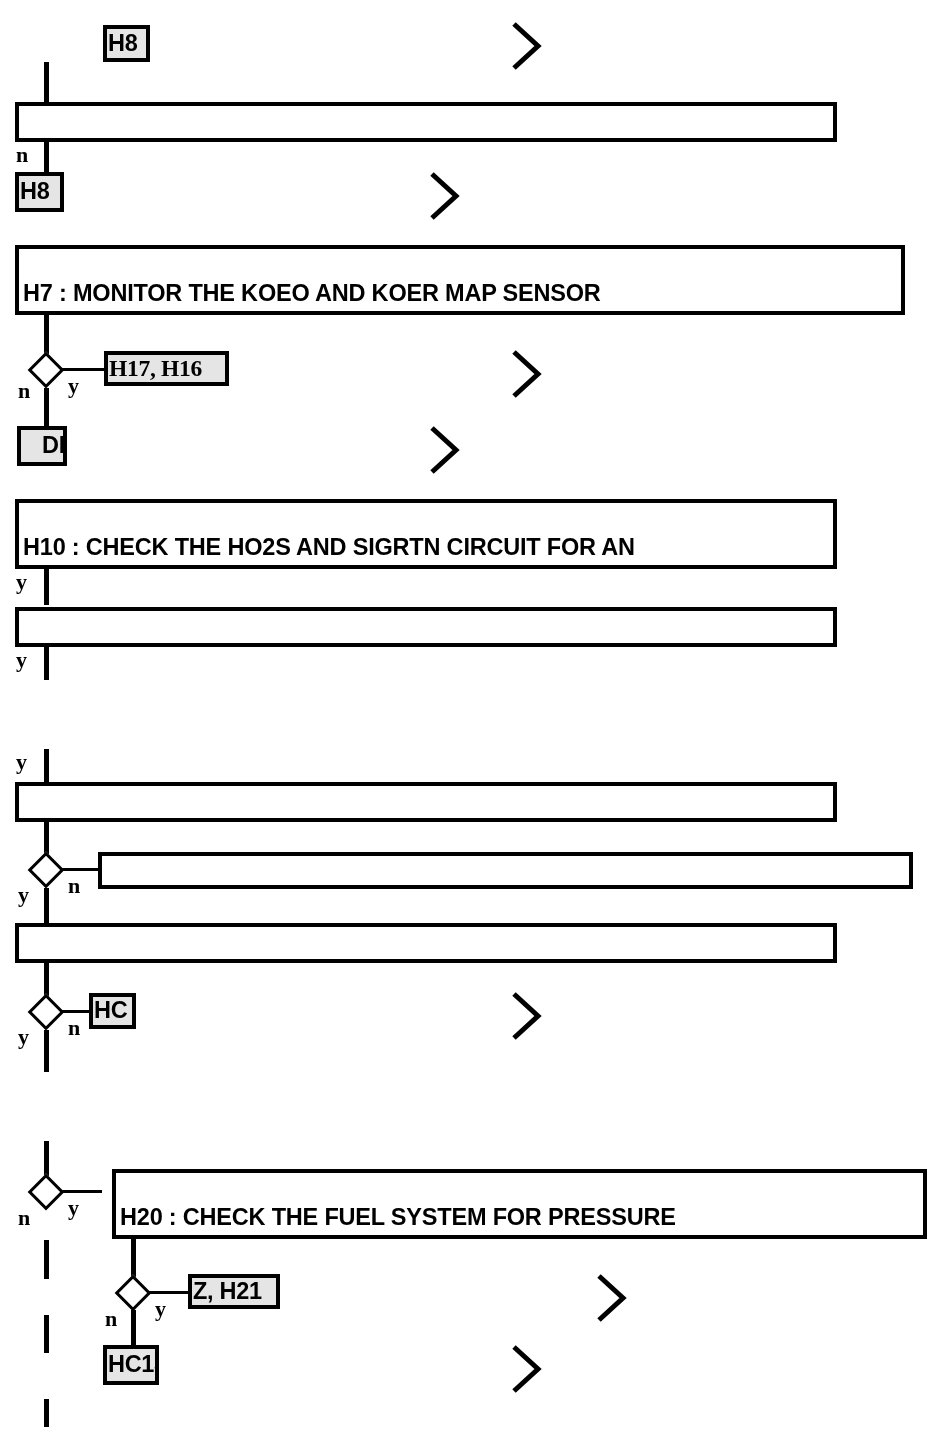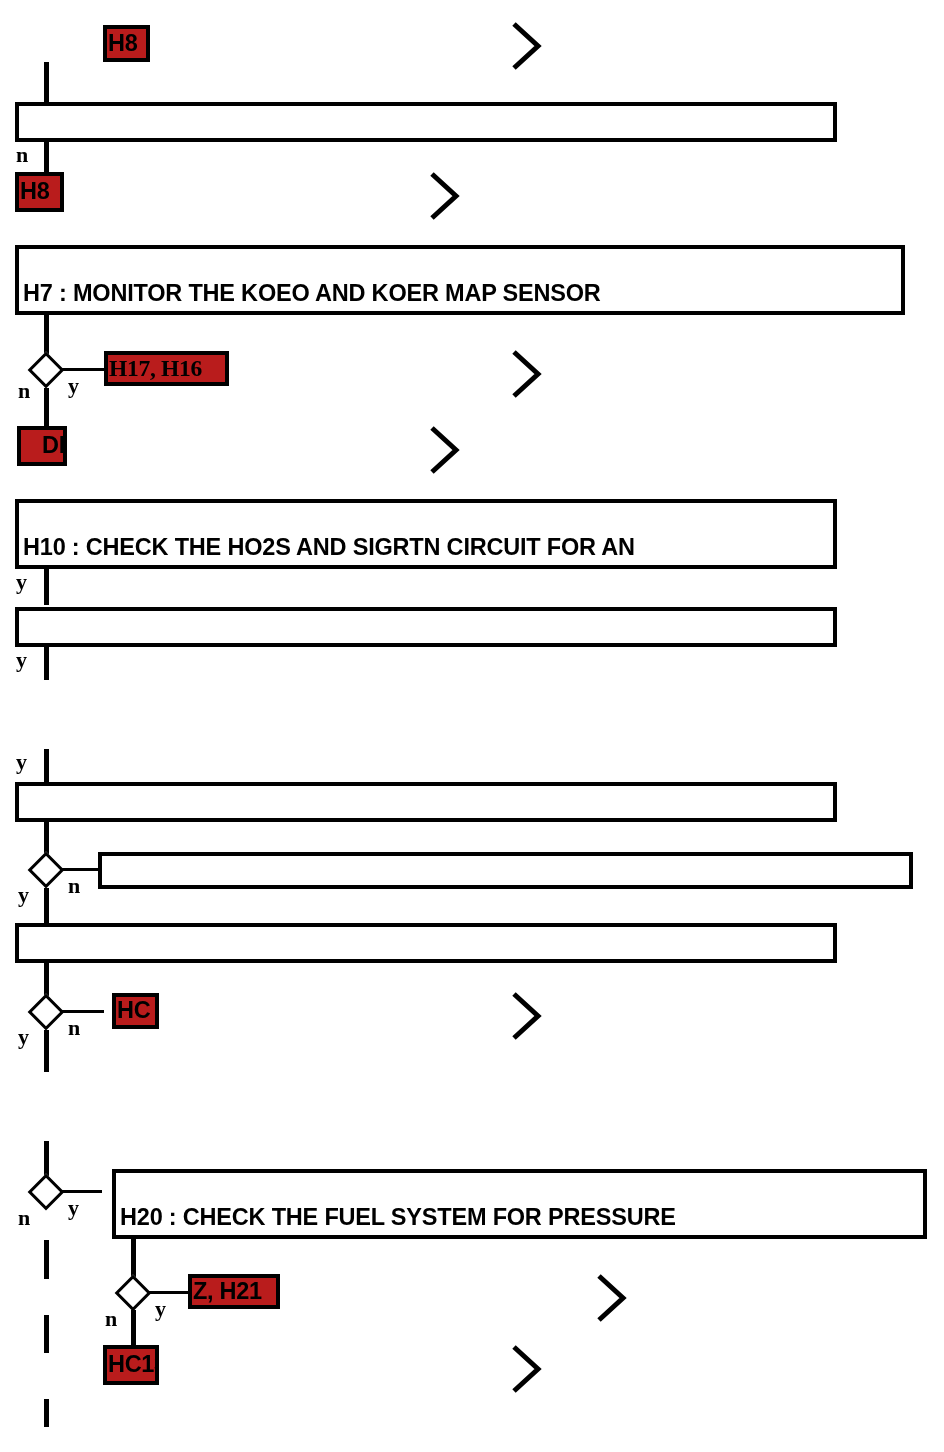--- a/index.html
+++ b/index.html
@@ -30,21 +30,21 @@
     letter-spacing: -0.2px;
     color: #000000;
     white-space: pre-line;
     overflow: hidden;
   }
   
   .tag-box {
     position: absolute;
     box-sizing: border-box;
     border: 4px solid #000000;
-    background: #b91c1c;
+    background: #e5e5e5;
     font-weight: bold;
     font-size: 23.5px;
     line-height: 1;
     color: #000000;
     display: flex;
     align-items: center;
     justify-content: flex-start;
     padding-left: 1px;
     letter-spacing: -0.3px;
     white-space: nowrap;
@@ -213,21 +213,21 @@
 
   <div class="diamond" style="left:33px; top:999px;"></div>
   <div class="hline" style="left:60px; top:1010px; width:44px;"></div>
   <div class="branch-label" style="left:68px; top:1017px;">
     <span>n</span>
   </div>
   <div class="branch-label" style="left:18px; top:1026px;">
     <span>y</span>
   </div>
 
-  <div class="tag-box" style="left:112px; top:993px; width:47px; height:36px;">
+  <div class="tag-box" style="left:89px; top:993px; width:47px; height:36px;">
     <span>HC</span>
   </div>
 
   <div class="chevron" style="left:510px; top:990px;">
     <svg width="36" height="52" viewBox="0 0 36 52" aria-hidden="true">
       <polyline points="4,4 28,26 4,48" fill="none" stroke="#000" stroke-width="5"></polyline>
     </svg>
   </div>
 
   <div class="vline" style="left:44px; top:1030px; height:42px;"></div>

